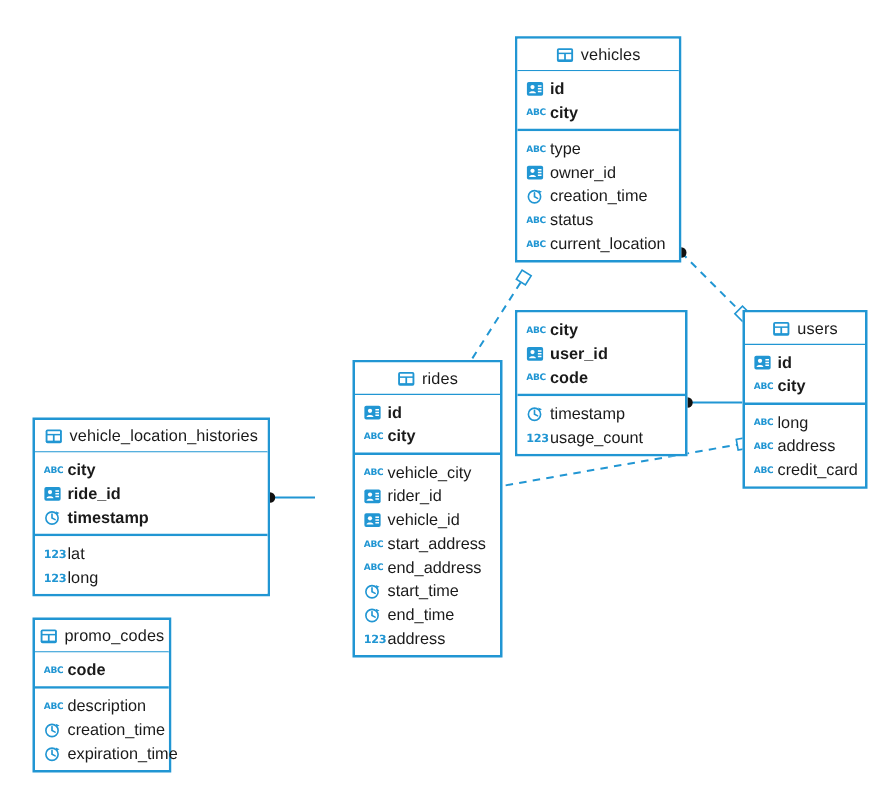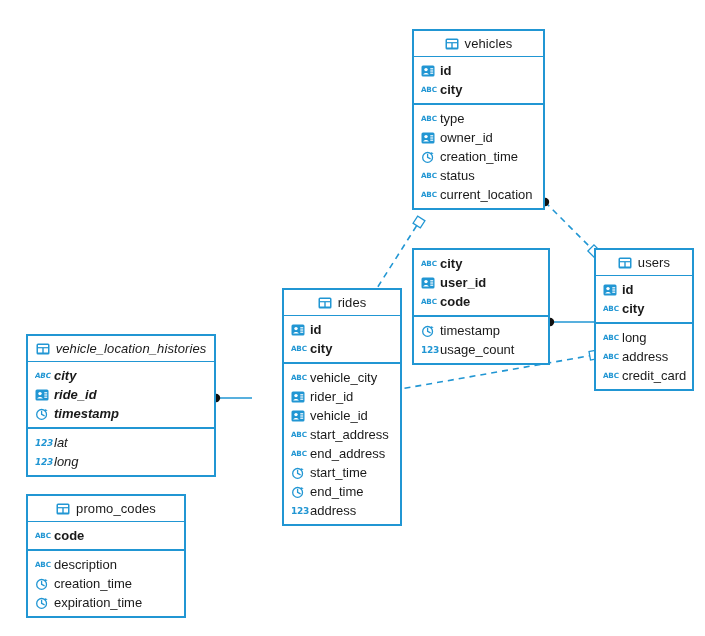--- a/index.html
+++ b/index.html
@@ -431,21 +431,21 @@
           <div class="field-row">
             <span class="ic">
               <svg width="18" height="14" viewBox="0 0 18 14">
                 <text x="0" y="10.4" font-family="DejaVu Sans, sans-serif" font-size="9" font-weight="bold" fill="#2196d3" letter-spacing="-0.3">123</text>
               </svg>
             </span>
             <span class="field-name">address</span>
           </div>
         </div>
       </div>
-      <div class="table-node" style="left: 26px; top: 334px; width: 190px; font-style: italic;">
+      <div class="table-node" style="left: 26px; top: 334px; width: 190px;">
         <div class="tbl-header">
           <span class="ic">
             <svg width="14" height="14" viewBox="0 0 14 14">
               <rect x="0.5" y="1.5" width="13" height="11" rx="1.5" fill="#2196d3"></rect>
               <rect x="2" y="3" width="10" height="2.1" fill="#ffffff"></rect>
               <rect x="2" y="6.3" width="4.3" height="4.2" fill="#ffffff"></rect>
               <rect x="7.7" y="6.3" width="4.3" height="4.2" fill="#ffffff"></rect>
             </svg>
           </span>
           <span class="tbl-title">vehicle_location_histories</span>
@@ -495,21 +495,21 @@
           <div class="field-row">
             <span class="ic">
               <svg width="18" height="14" viewBox="0 0 18 14">
                 <text x="0" y="10.4" font-family="DejaVu Sans, sans-serif" font-size="9" font-weight="bold" fill="#2196d3" letter-spacing="-0.3">123</text>
               </svg>
             </span>
             <span class="field-name">long</span>
           </div>
         </div>
       </div>
-      <div class="table-node" style="left: 26px; top: 494px; width: 160px;">
+      <div class="table-node" style="left: 26px; top: 494px; width: 111px;">
         <div class="tbl-header">
           <span class="ic">
             <svg width="14" height="14" viewBox="0 0 14 14">
               <rect x="0.5" y="1.5" width="13" height="11" rx="1.5" fill="#2196d3"></rect>
               <rect x="2" y="3" width="10" height="2.1" fill="#ffffff"></rect>
               <rect x="2" y="6.3" width="4.3" height="4.2" fill="#ffffff"></rect>
               <rect x="7.7" y="6.3" width="4.3" height="4.2" fill="#ffffff"></rect>
             </svg>
           </span>
           <span class="tbl-title">promo_codes</span>

